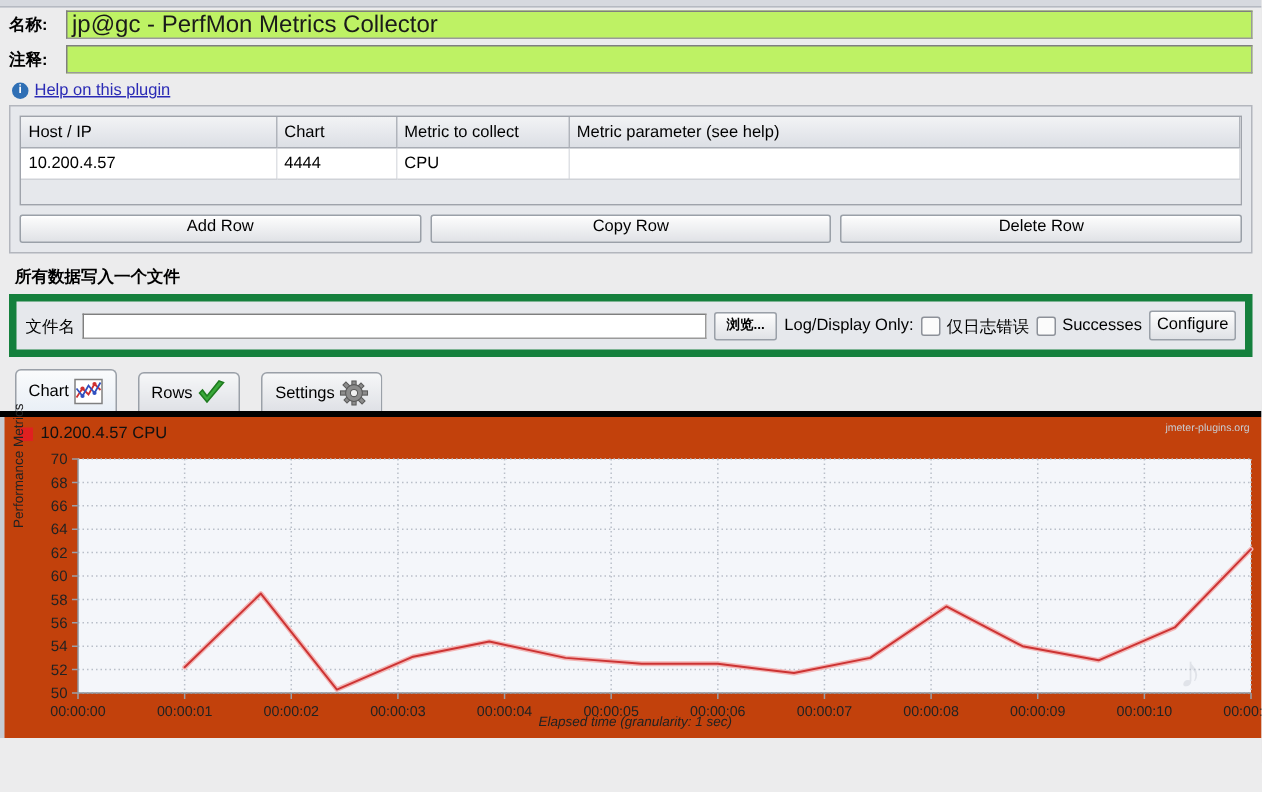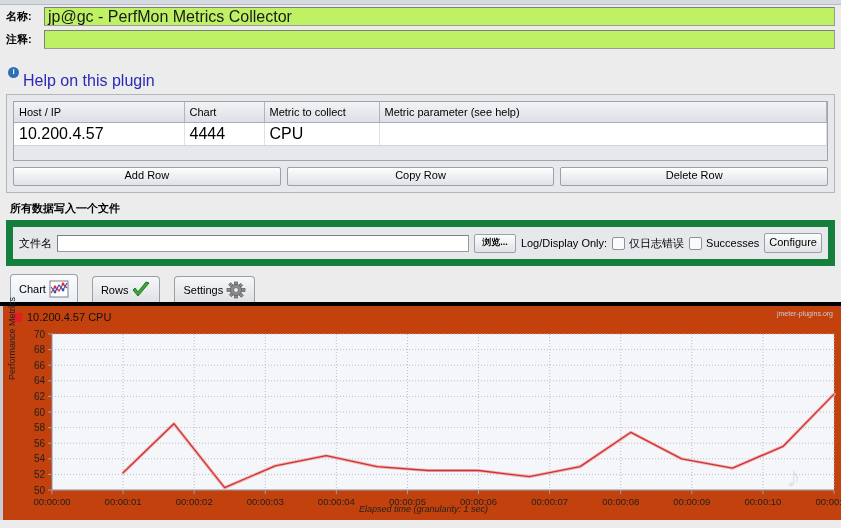--- a/index.html
+++ b/index.html
@@ -25,57 +25,57 @@
     padding:1px 3px;font-size:16px;color:#1a1a1a;
     overflow:hidden;white-space:nowrap;
   }
   .helprow{display:flex;align-items:center;padding:3px 8px 4px 8px;gap:4px;}
   .info-icon{
     width:11px;height:11px;border-radius:50%;
     background:#2f6fb5;color:#fff;font-size:8px;font-weight:bold;
     display:inline-flex;align-items:center;justify-content:center;
     line-height:1;flex:0 0 11px;
   }
-  .helplink{color:#2a2ab5;font-size:16px;margin-top:18px;}
+  .helplink{color:#2a2ab5;text-decoration:underline;font-size:11px;}
 
   
   .section{margin:0 6px;}
   .sectitle{font-weight:bold;font-size:11px;padding:2px 2px 4px 4px;color:#000;}
   .panel{
     border:1px solid #b3b6bd;background:#e6e8ec;
     padding:6px;
   }
   .tablewrap{
     border:1px solid #9fa3ab;background:#fff;height:58px;overflow:hidden;
   }
   table.grid{border-collapse:collapse;width:100%;table-layout:fixed;}
   table.grid th{
     background:linear-gradient(#f2f3f5,#dcdfe5);
     border-right:1px solid #b0b4bb;border-bottom:1px solid #a8acb4;
     font-weight:normal;font-size:11px;text-align:left;
     padding:2px 5px;height:16px;color:#000;
   }
   table.grid td{
     border-right:1px solid #dfe1e5;border-bottom:1px solid #cfd2d7;
-    padding:2px 5px;height:16px;font-size:16px;background:#fff;margin-top:12px;
+    padding:2px 5px;height:16px;font-size:11px;background:#fff;margin-top:12px;
   }
   .filler{background:#e6e8ec;height:24px;}
   .btnrow{display:flex;gap:6px;margin-top:6px;}
   .btn{
     flex:1 1 0;height:17px;line-height:15px;text-align:center;
     font-size:11px;color:#000;
     background:linear-gradient(#fdfdfd,#e0e2e6);
     border:1px solid #9aa0a8;border-radius:2px;
     box-shadow:inset 0 1px 0 #fff;
     cursor:default;
   }
 
   
   .filepanel{
-    border:7px solid #15803d;background:#e6e8ec;
+    border:5px solid #15803d;background:#e6e8ec;
     padding:6px;display:flex;align-items:center;gap:5px;
   }
   .flabel{font-size:11px;color:#000;flex:0 0 auto;}
   .finput{
     flex:1 1 auto;height:15px;background:#fff;
     border:1px solid #9a9a9a;border-top-color:#7f7f7f;border-left-color:#7f7f7f;
   }
   .sbtn{
     height:17px;line-height:15px;padding:0 7px;font-size:9px;
     background:linear-gradient(#fdfdfd,#e0e2e6);

